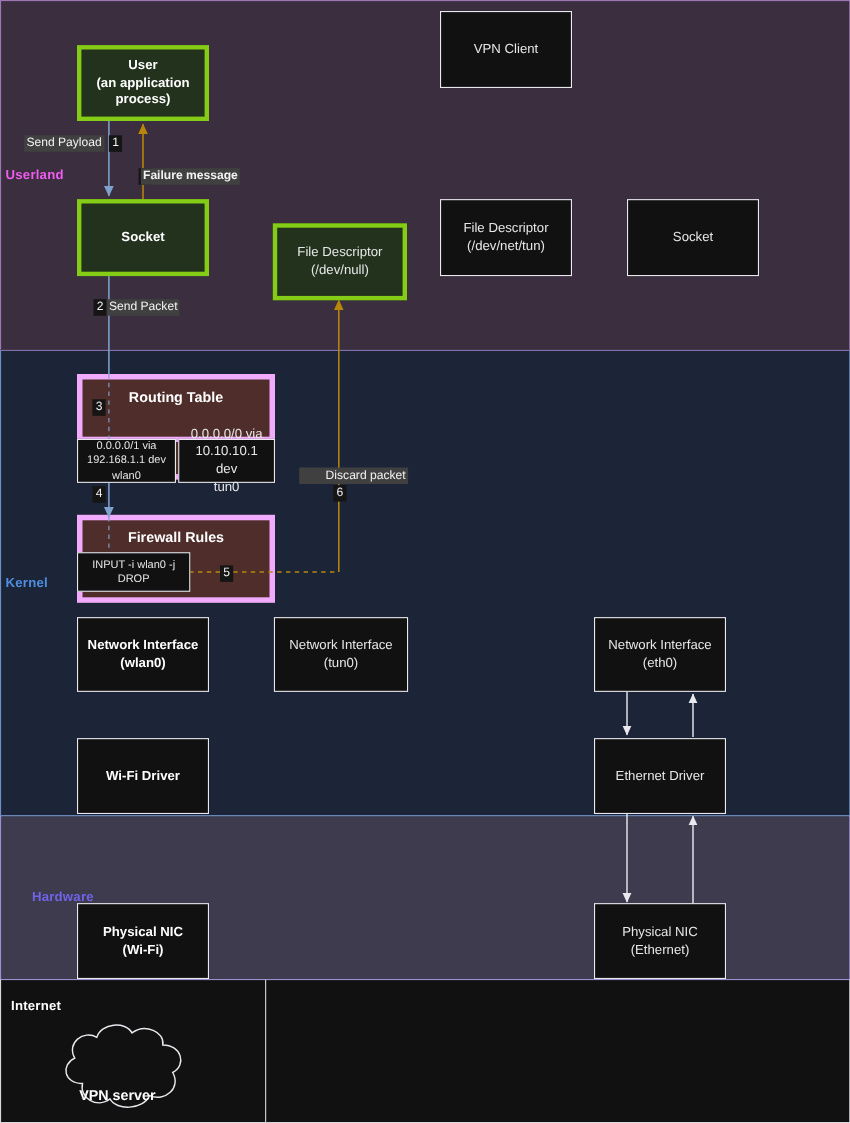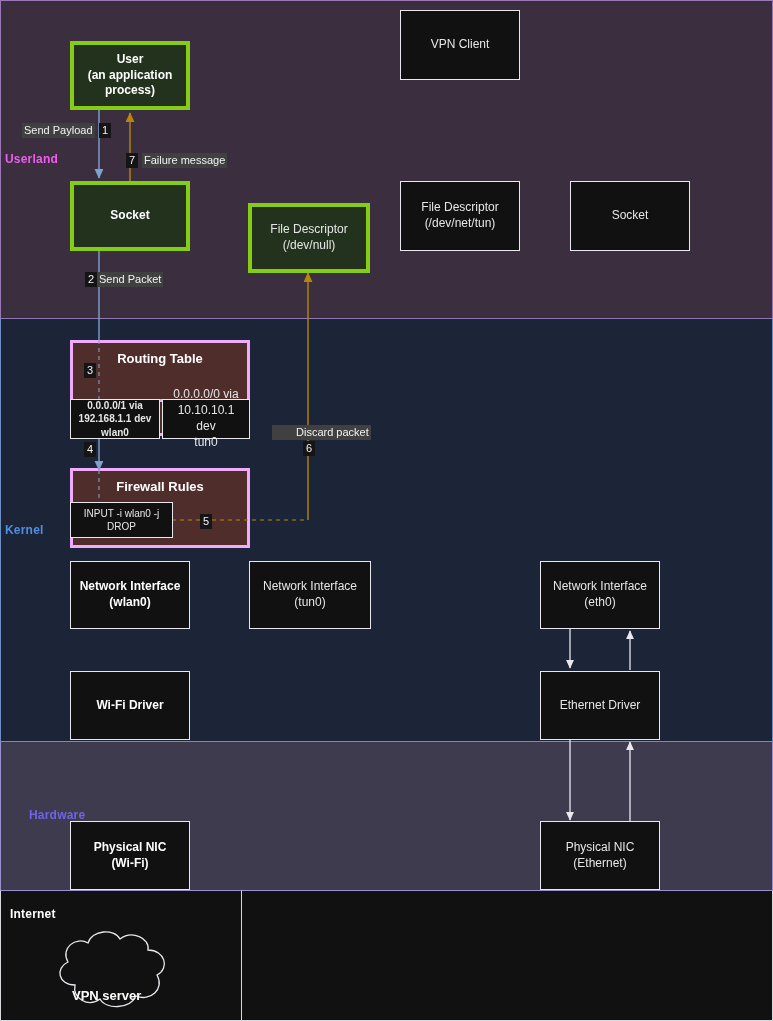--- a/index.html
+++ b/index.html
@@ -22,21 +22,21 @@
   .lbl-internet{left:10px;top:907px;color:#ffffff;font-weight:bold;}
 
   
   .node{position:absolute;box-sizing:border-box;display:flex;align-items:center;justify-content:center;
         text-align:center;color:#e6e6e6;font-size:12px;line-height:1.32;padding:2px 4px;}
   .node.green{background:#22321d;border:4px solid #84cc16;}
   .node.dark{background:#111111;border:1px solid #e8e8ee;}
   .node.bold{font-weight:bold;color:#ffffff;}
 
   
-  .group{position:absolute;box-sizing:border-box;background:#4f2d2a;border:3px solid #f0abfc;}
+  .group{position:absolute;box-sizing:border-box;background:#4f2d2a;border:5px solid #f0abfc;}
   .group-title{position:absolute;left:0;right:0;top:8px;text-align:center;color:#ffffff;
         font-size:13px;font-weight:bold;}
 
   
   .elabel{position:absolute;font-size:11px;color:#f2f2f2;background:#404040;
         padding:1px 2px;white-space:nowrap;line-height:1.15;}
   .num{position:absolute;font-size:11px;color:#f2f2f2;background:#151515;
         padding:1px 3px;white-space:nowrap;line-height:1.15;}
 
   svg.edges{position:absolute;left:0;top:0;width:773px;height:1021px;pointer-events:none;}
@@ -106,21 +106,21 @@
     <path d="M75,985 C58,985 55,968 68,962 C60,948 76,936 88,943
              C92,930 114,928 120,939 C132,930 150,938 148,950
              C165,950 170,968 157,975 C165,989 150,1002 136,996
              C130,1009 106,1010 100,999 C88,1008 72,998 75,985 Z" fill="none" stroke="#e8e8ee" stroke-width="1.3"></path>
   </svg>
 
   <div class="elabel" style="left:22px;top:123px;">Send Payload</div>
   <div class="num" style="left:99px;top:123px;">1</div>
 
   <div class="num" style="left:126px;top:153px;">7</div>
-  <div class="elabel" style="left:142px;top:153px;">Failure message</div>
+  <div class="elabel" style="left:128px;top:153px;font-weight:bold;">Failure message</div>
 
   <div class="num" style="left:85px;top:272px;">2</div>
   <div class="elabel" style="left:97px;top:272px;">Send Packet</div>
 
   <div class="num" style="left:84px;top:363px;">3</div>
   <div class="num" style="left:84px;top:442px;">4</div>
   <div class="num" style="left:200px;top:514px;">5</div>
 
   <div class="elabel" style="left:272px;top:425px;padding-left:24px;">Discard packet</div>
   <div class="num" style="left:303px;top:441px;">6</div>
@@ -152,21 +152,21 @@
     <div>
       <div>File Descriptor</div>
       <div>(/dev/net/tun)</div>
     </div>
   </div>
 
   <div class="node dark" style="left:570px;top:181px;width:120px;height:70px;">
     <span>Socket</span>
   </div>
 
-  <div class="node dark" style="left:70px;top:399px;width:90px;height:40px;font-size:10px;font-weight:bold;">
+  <div class="node dark" style="left:70px;top:399px;width:90px;height:40px;font-size:10px;">
     <div>
       <div>0.0.0.0/1 via</div>
       <div>192.168.1.1 dev</div>
       <div>wlan0</div>
     </div>
   </div>
   <div class="node dark" style="left:162px;top:399px;width:88px;height:40px;font-size:12px;">
     <div>
       <div>0.0.0.0/0 via</div>
       <div>10.10.10.1 dev</div>

